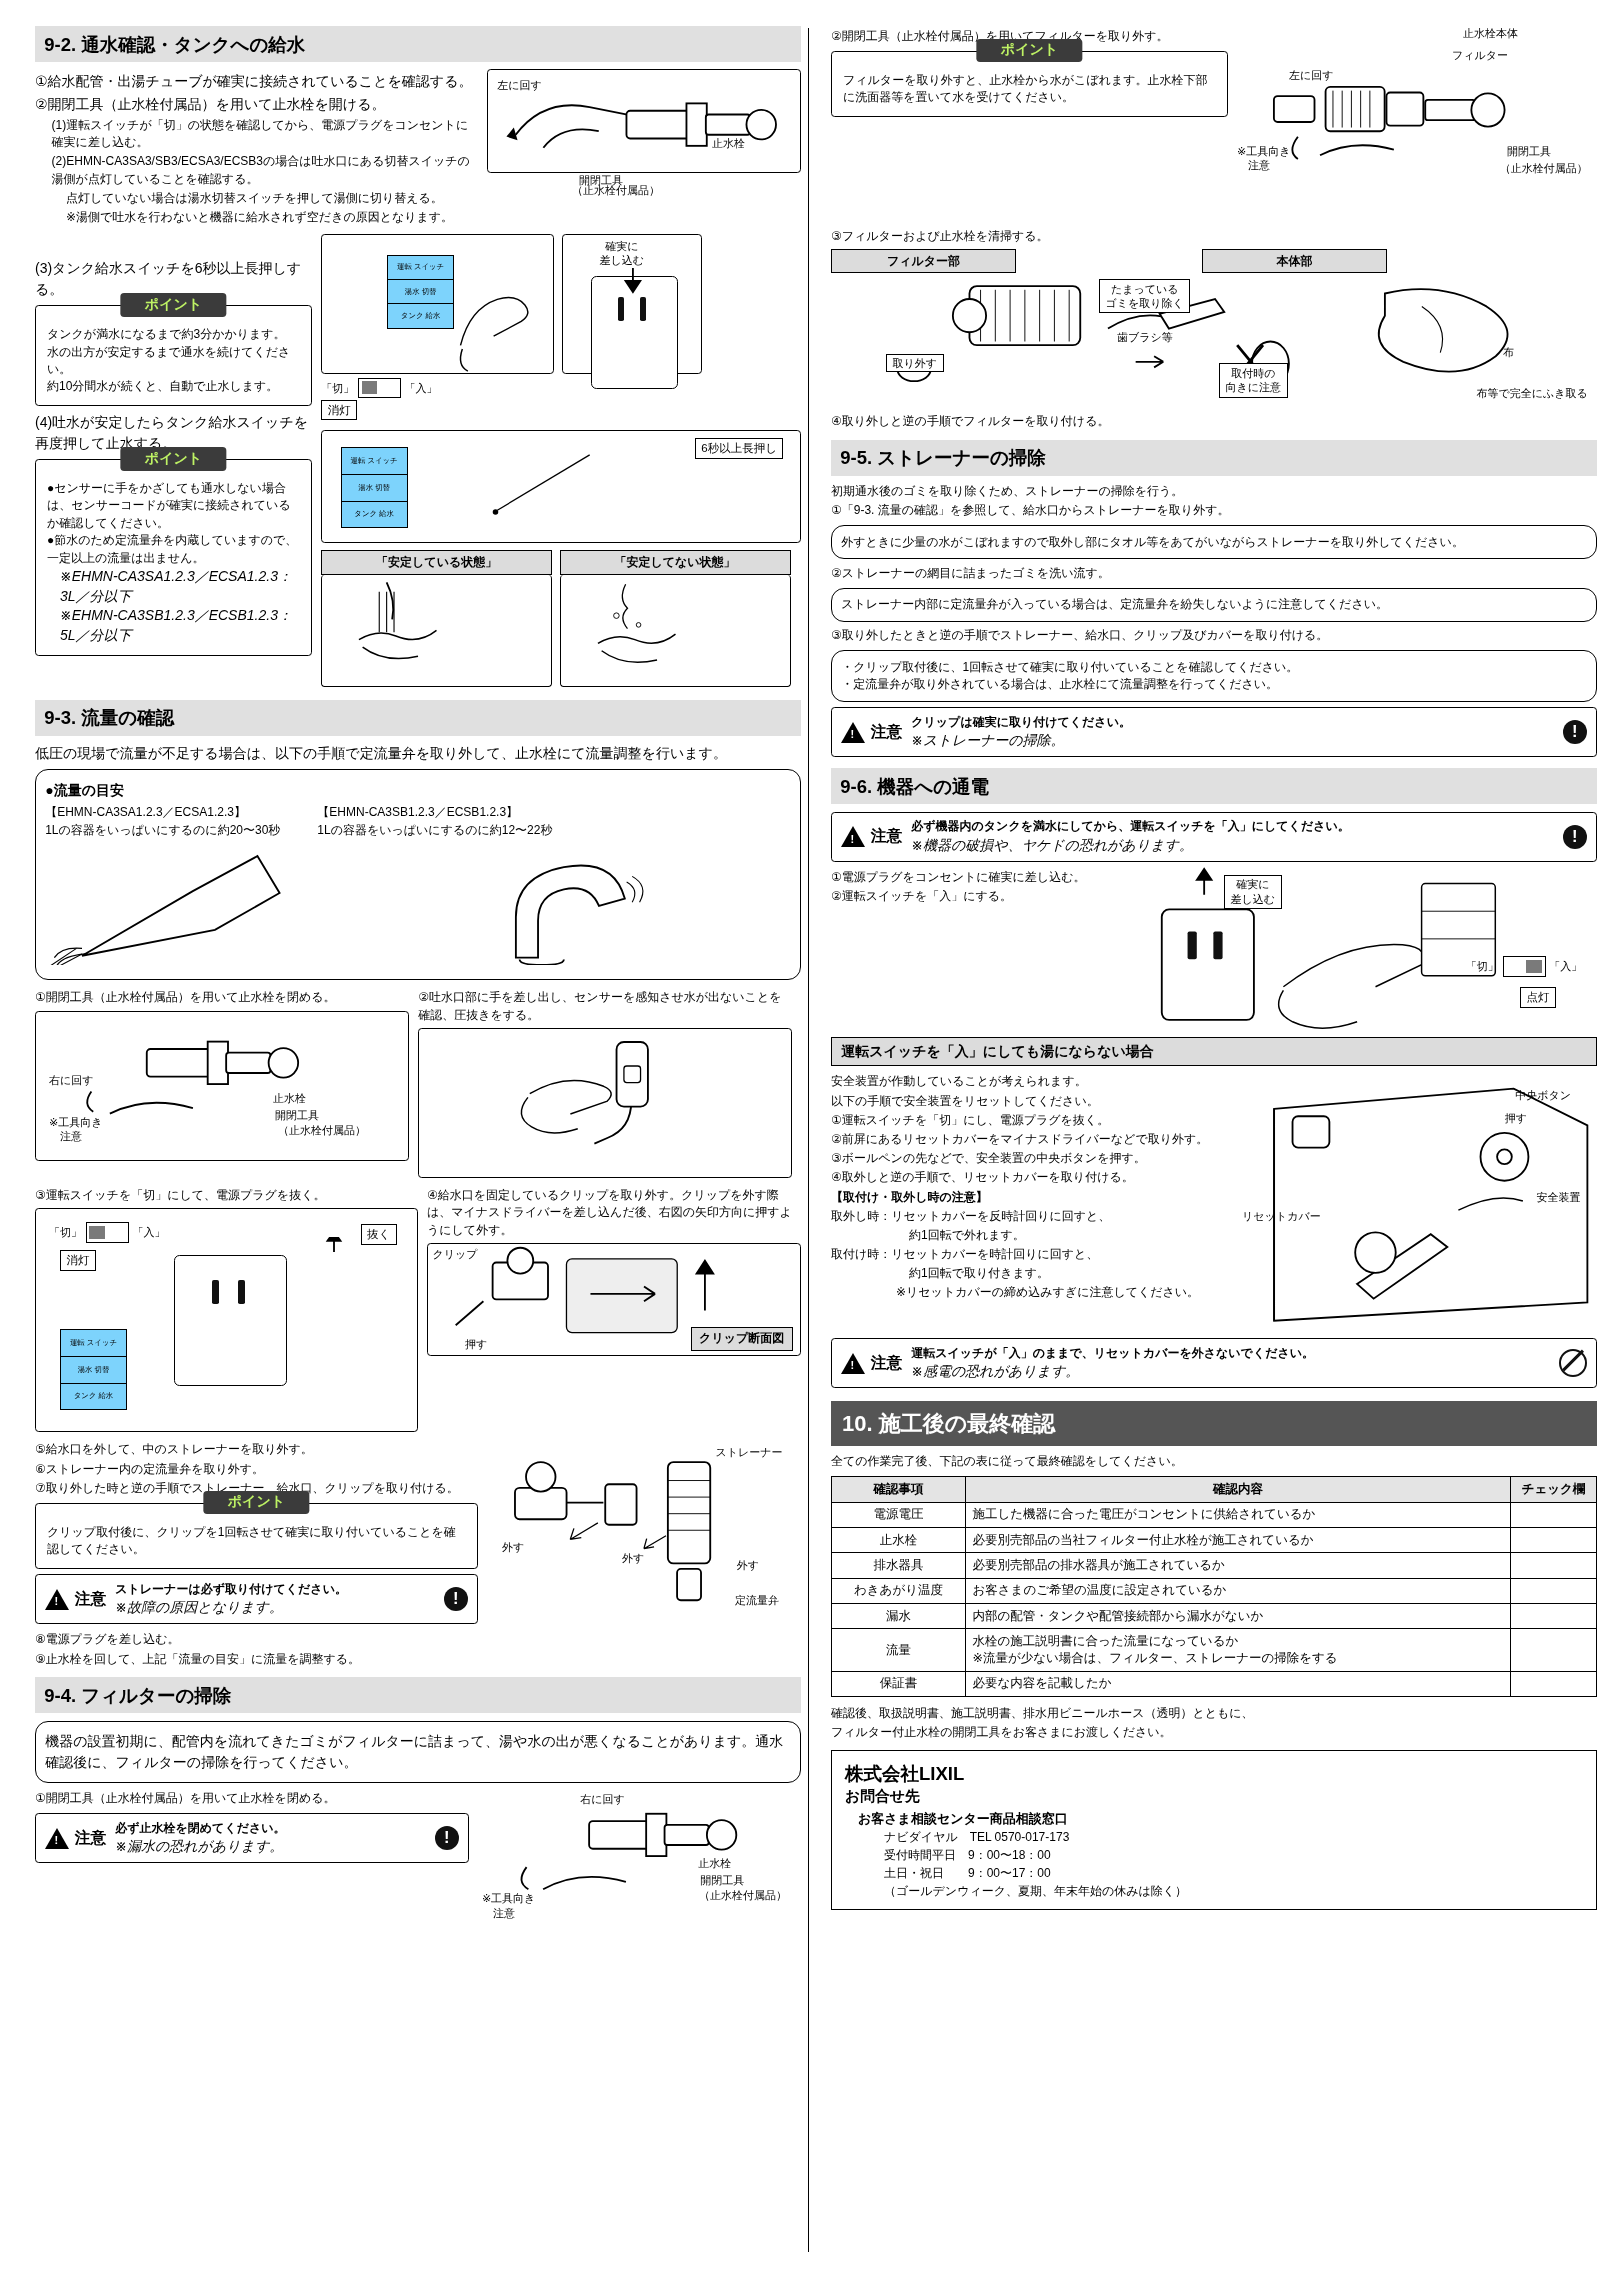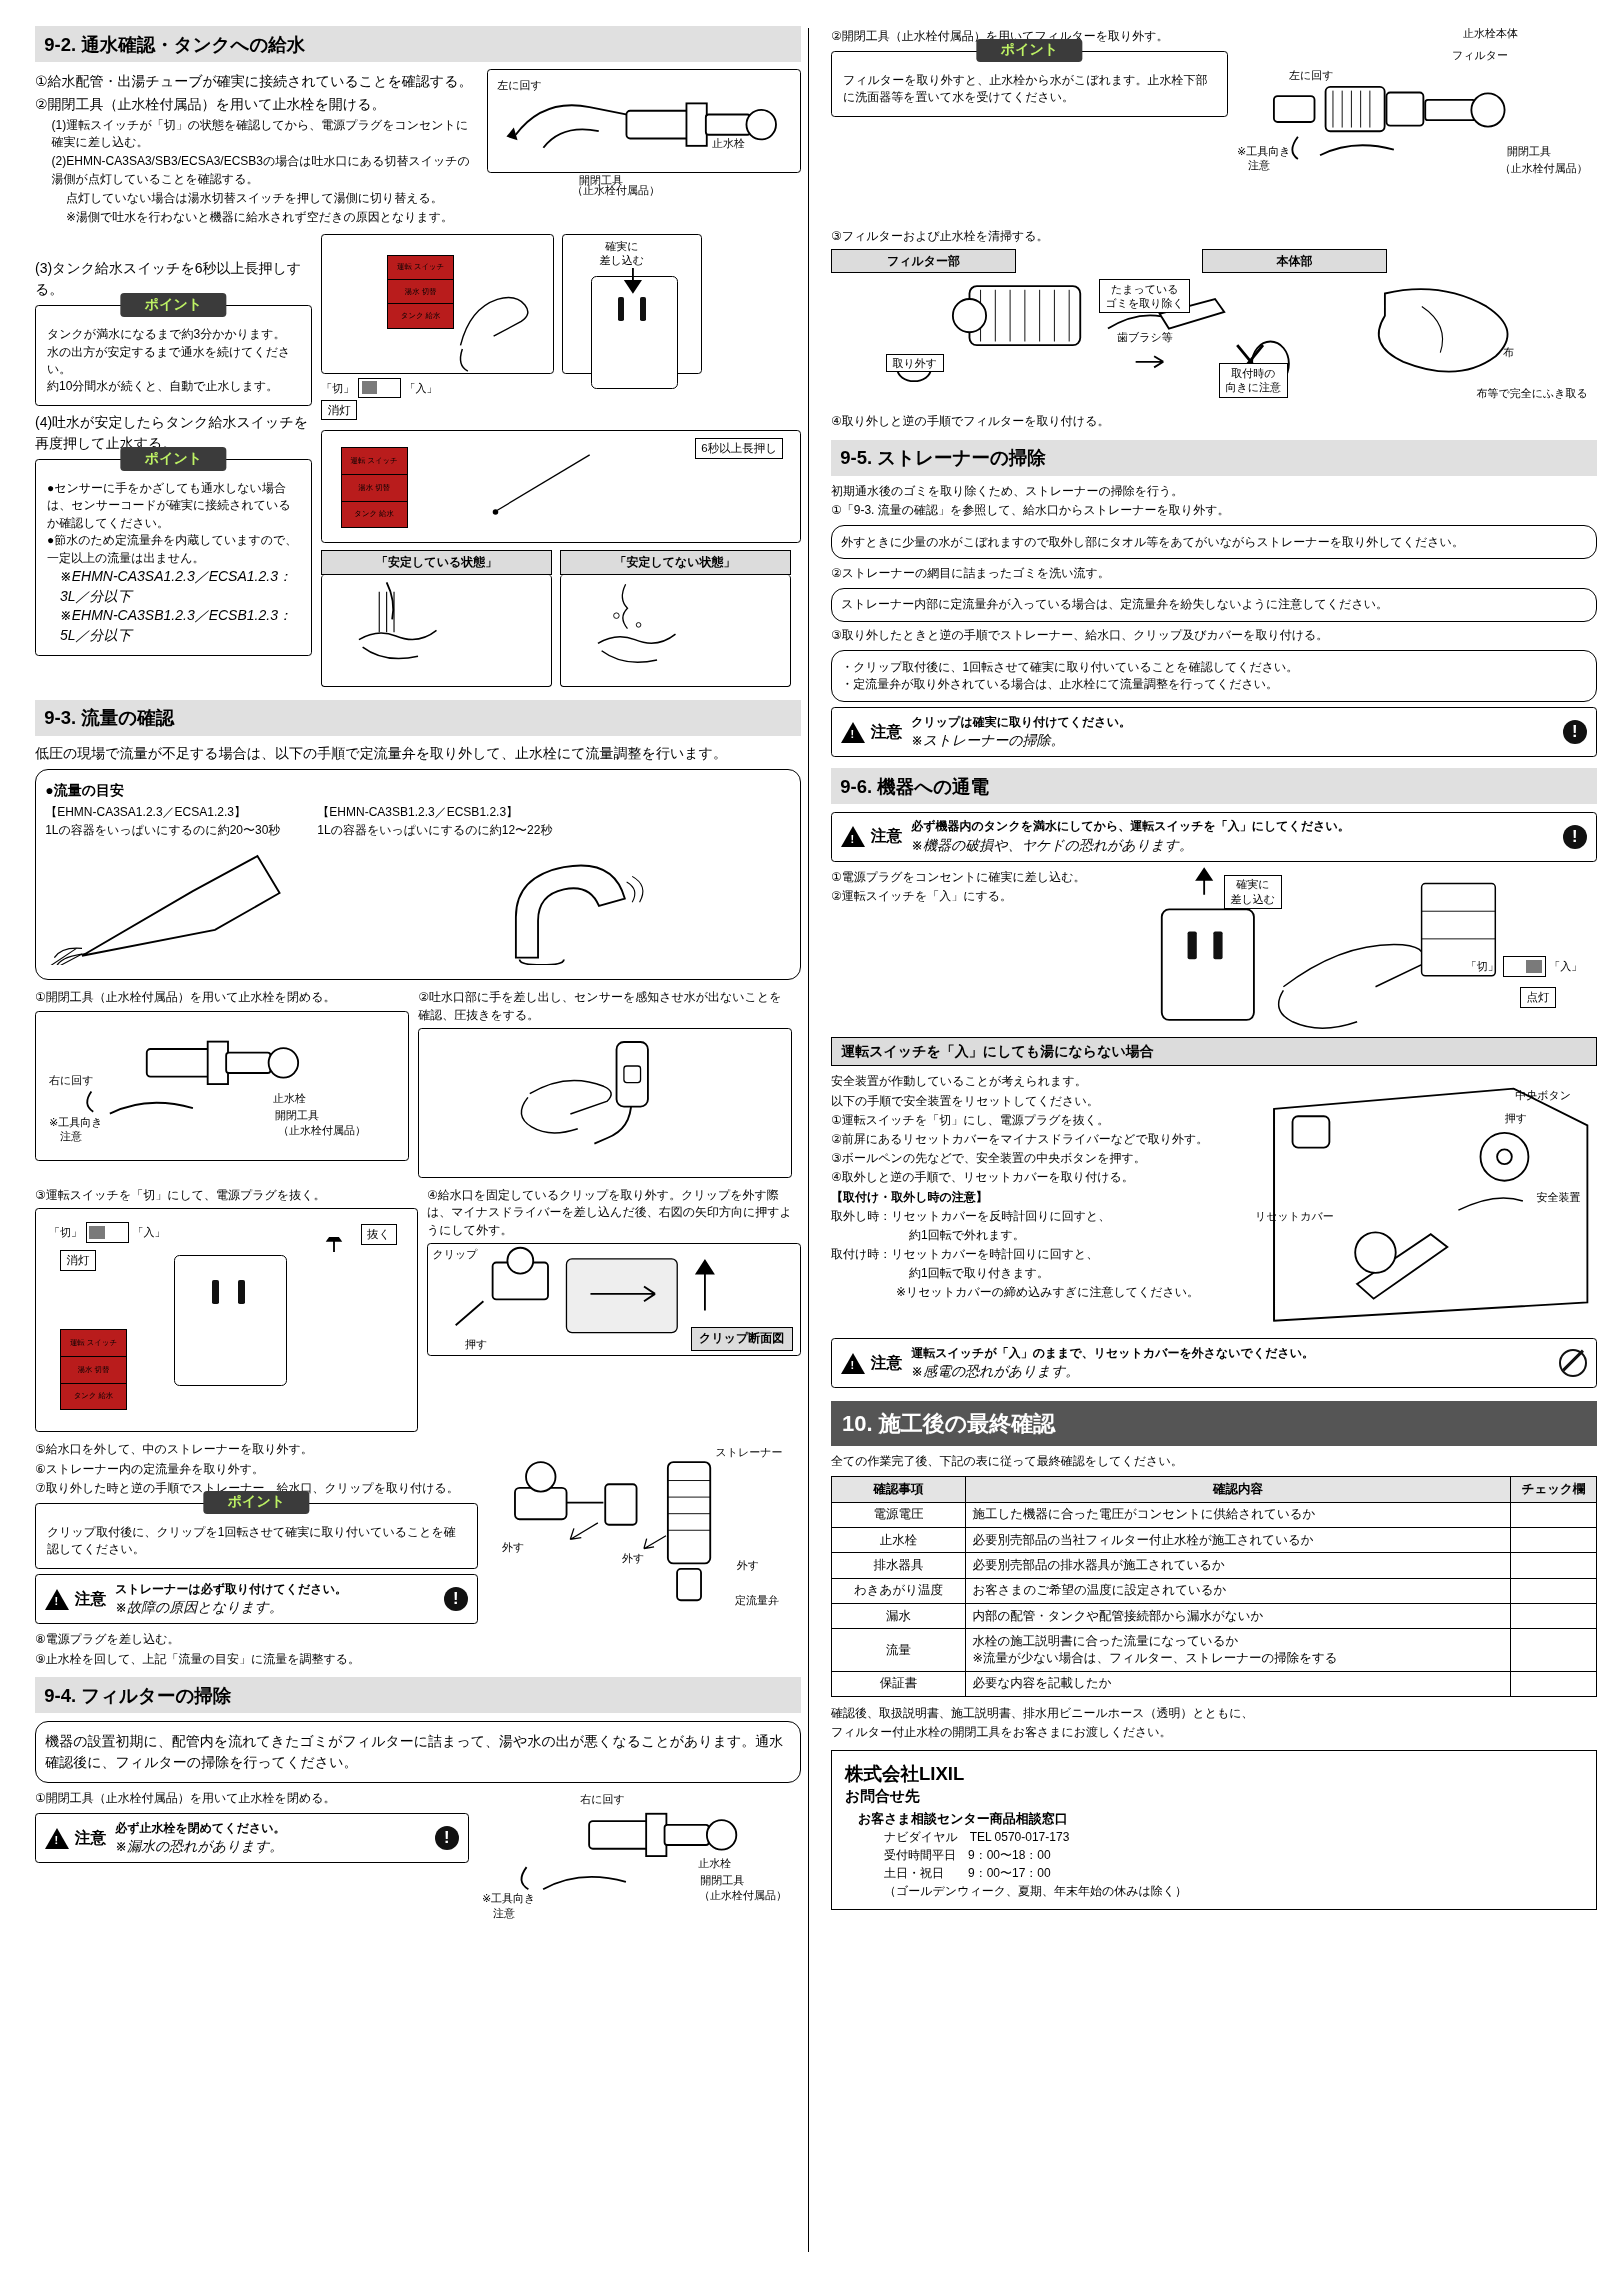--- a/index.html
+++ b/index.html
@@ -63,21 +63,21 @@
   .lixil .l2{font-size:14.8px;font-weight:bold;margin-top:1.8px;}
   .lixil .l3{font-size:13px;font-weight:bold;margin-top:3.7px;padding-left:13px;}
   .lixil .l4{font-size:12px;padding-left:39px;line-height:1.5;}
   .sw-wrap{display:flex;align-items:center;gap:3.7px;font-size:11px;}
   .sw-box{width:41px;height:18.5px;border:0.9px solid #000;background:#fff;position:relative;}
   .sw-box::after{content:"";position:absolute;left:2.8px;top:2.8px;width:15.7px;height:13px;background:#7a7a7a;}
   .sw-box.on::after{left:auto;right:2.8px;}
   .badge-line{border:0.9px solid #000;font-size:11.5px;padding:1.8px 5.5px;display:inline-block;}
   .blk{background:#dcdcdc;border:0.9px solid #000;font-size:12px;font-weight:bold;padding:2.8px 7.4px;display:inline-block;}
 
-  .panel{border:0.9px solid #000;width:65px;height:72px;display:flex;flex-direction:column;background:#b91c1c;}
+  .panel{border:0.9px solid #000;width:65px;height:72px;display:flex;flex-direction:column;background:#7dd3fc;}
   .panel div{flex:1;border-bottom:0.9px solid #000;font-size:7.4px;display:flex;align-items:center;justify-content:center;}
   .panel div:last-child{border-bottom:none;}
   .outlet{width:85px;height:111px;border:0.9px solid #000;border-radius:5.5px;background:#fff;position:relative;}
   .outlet .slot{position:absolute;width:6.5px;height:24px;background:#111;border-radius:1.8px;}
   .faucet-svg{display:block;}
 </style>
 </head>
 <body>
 
 <div class="page">
@@ -573,21 +573,21 @@
           <rect x="60" y="48" width="40" height="34" rx="6" fill="#fff" stroke="#000" stroke-width="2"></rect>
           <circle cx="290" cy="92" r="26" fill="#fff" stroke="#000" stroke-width="2"></circle>
           <circle cx="290" cy="92" r="8" fill="#fff" stroke="#000" stroke-width="2"></circle>
           <path d="M240 150 q40 -20 70 -10" stroke="#000" fill="none" stroke-width="1.6"></path>
           <path d="M130 230 l80 -54 l18 14 l-80 56 z" fill="#fff" stroke="#000" stroke-width="2"></path>
           <circle cx="150" cy="196" r="22" fill="#fff" stroke="#000" stroke-width="2"></circle>
         </svg>
         <div class="cap" style="position:absolute;right:26px;top:16.6px;">中央ボタン</div>
         <div class="cap" style="position:absolute;right:70px;top:39px;">押す</div>
         <div class="cap" style="position:absolute;right:16.6px;top:118px;">安全装置</div>
-        <div class="cap" style="position:absolute;left:18px;top:137px;">リセットカバー</div>
+        <div class="cap" style="position:absolute;left:5px;top:137px;">リセットカバー</div>
       </div>
     </div>
 
     <div class="cautionbox">
       <div class="caution-label">
         <span class="tri"></span>
         <span>注意</span>
       </div>
       <div class="grow">
         <div class="small bold">運転スイッチが「入」のままで、リセットカバーを外さないでください。</div>

